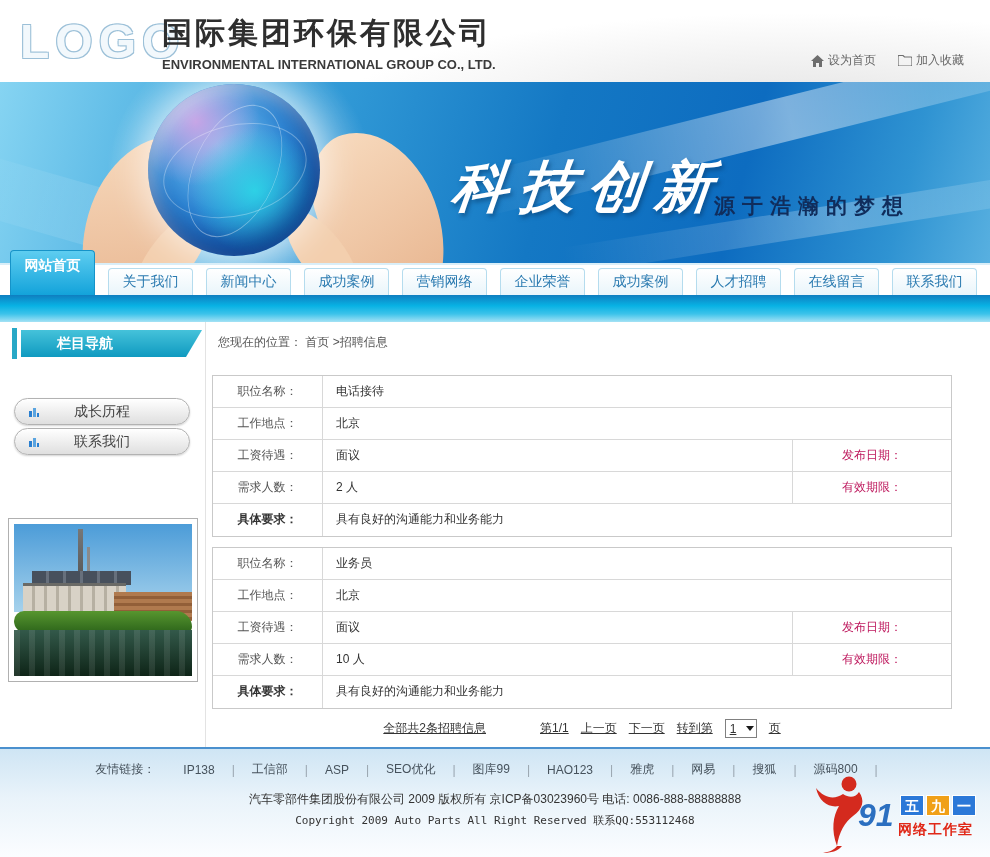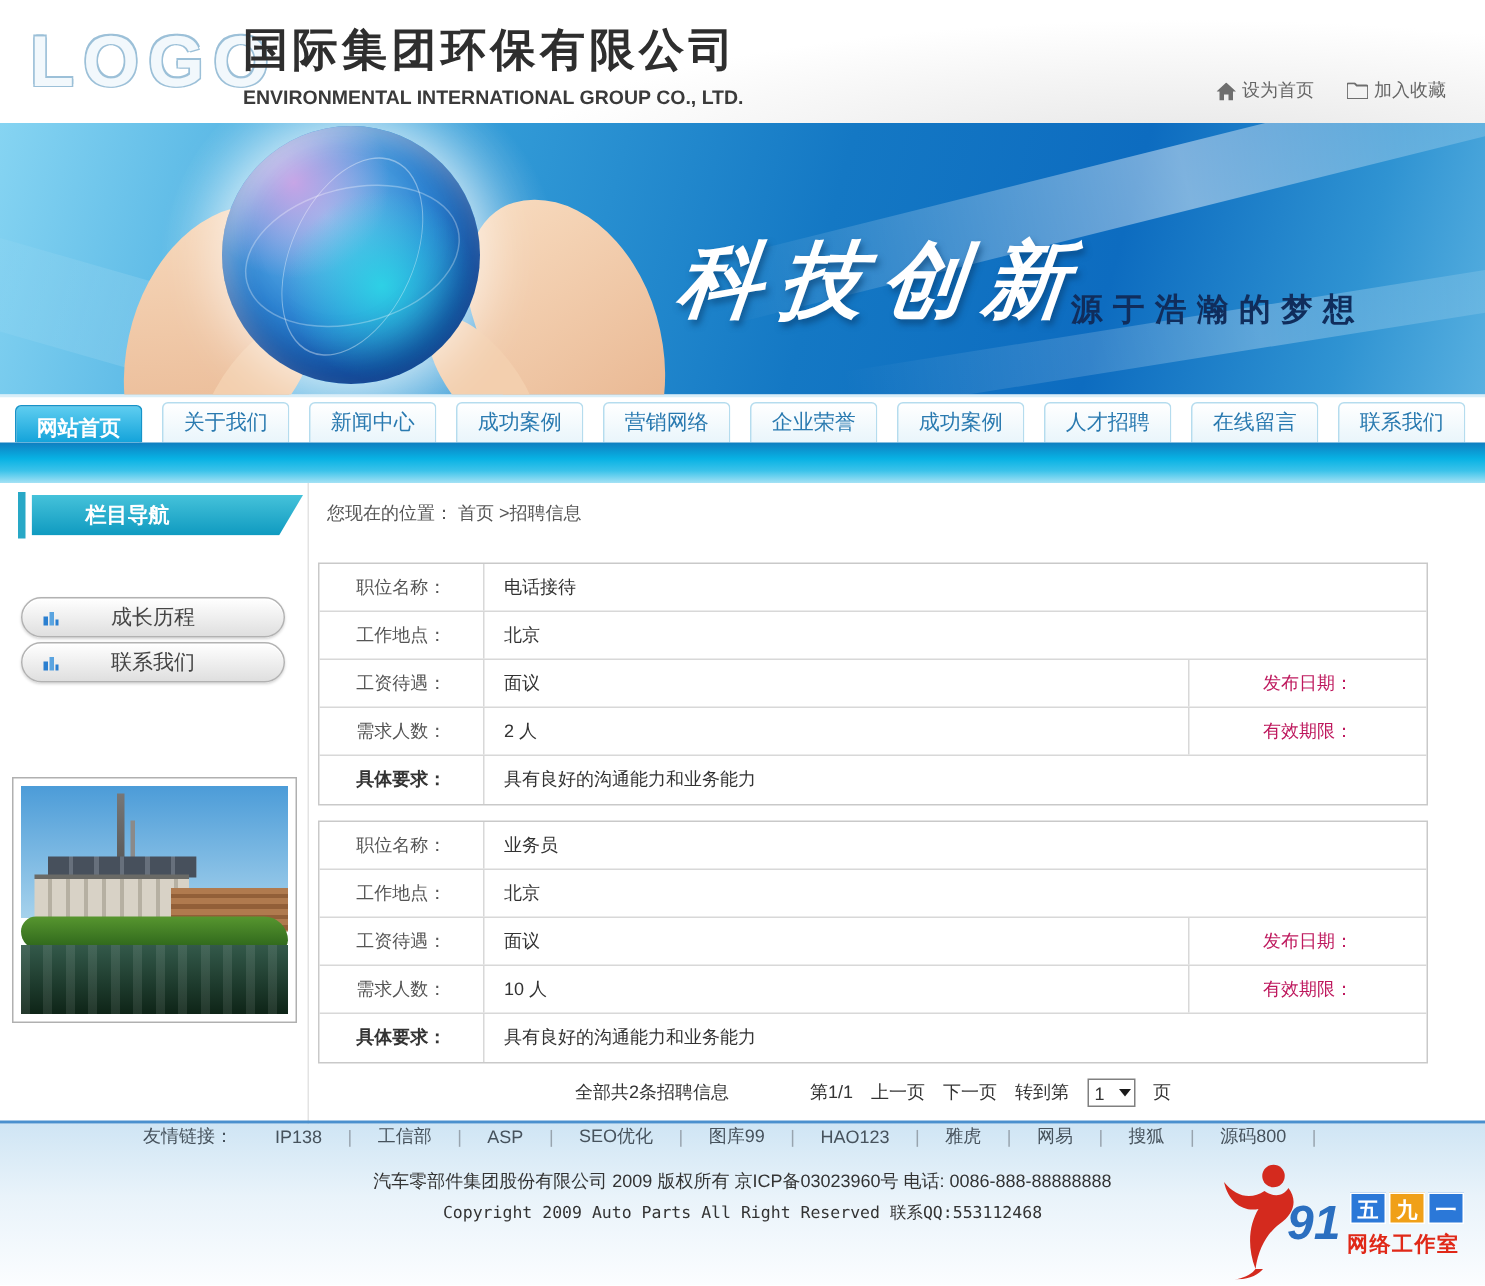--- a/index.html
+++ b/index.html
@@ -52,21 +52,21 @@
            letter-spacing:7px; white-space:nowrap; }
 
   
   .tabs { position:absolute; left:0; top:265px; width:990px; height:30px; display:flex; gap:13px;
           padding-left:10px; align-items:flex-end; background:#fff; }
   .tab { display:block; width:85px; height:27px; line-height:25px; text-align:center; font-size:14px;
          color:#2a7ab0; text-decoration:none; cursor:pointer;
          background:linear-gradient(#ffffff,#e9f5fb); border:1px solid #b5dcee; border-bottom:none;
          border-radius:4px 4px 0 0; }
   .tab.active { background:linear-gradient(#5ecdf0,#13a3da); color:#fff; font-weight:bold;
-         border-color:#1693c8; height:25px; line-height:28px; }
+         border-color:#1693c8; height:45px; line-height:28px; }
   .subbar { position:absolute; left:0; top:295px; width:990px; height:27px;
          background:linear-gradient(180deg,#0f7ec0 0%,#08b2e4 40%,#3cc3ea 70%,#a5e2f5 100%); }
 
   
   .content { position:absolute; left:0; top:322px; width:990px; height:425px; background:#fff; }
   .sidebar { position:absolute; left:0; top:0; width:205px; height:425px; }
   .main { position:absolute; left:205px; top:0; width:785px; height:495px; border-left:1px solid #e3e3e3; }
 
   .side-head-wrap { position:absolute; left:12px; top:8px; width:190px; height:27px; }
   .side-stripe { position:absolute; left:0; top:-2px; width:5px; height:31px; background:#28a8c6; }
@@ -106,32 +106,32 @@
   .jobtable.second { margin-top:10px; }
   .jrow { display:flex; height:32px; line-height:31px; border-bottom:1px solid #d8d8d8; }
   .jrow:last-child { border-bottom:none; }
   .jlabel { width:110px; text-align:center; color:#555; border-right:1px solid #d8d8d8; flex:none; }
   .jlabel.bold { font-weight:bold; color:#333; }
   .jval { flex:1; padding-left:13px; color:#333; }
   .jval.mid { border-right:1px solid #d8d8d8; }
   .jrlabel { width:158px; text-align:center; color:#be185d; flex:none; }
 
   .pagination { margin:10px 0 0 6px; width:740px; display:flex; justify-content:center; align-items:center;
-         gap:12px; font-size:12px; color:#333; }
+         gap:12px; font-size:12px; color:#333;text-decoration:underline; }
   .pg-summary { margin-right:42px; }
   .pglink { color:#333; text-decoration:none; cursor:pointer; }
   .pageselect { display:inline-flex; align-items:center; justify-content:space-between; width:32px; height:19px;
          border:1px solid #808080; background:#fff; padding:0 2px 0 4px; cursor:pointer; }
   .caret { width:0; height:0; border-left:4px solid transparent; border-right:4px solid transparent;
          border-top:5px solid #1a1a1a; }
 
   
   .footer { position:absolute; left:0; top:747px; width:990px; height:110px; border-top:2px solid #4a90ce;
          background:linear-gradient(180deg,#cfe5f4 0%,#e9f3fa 45%,#fbfdff 100%); }
-  .flinks { display:flex; justify-content:center; align-items:center; 
+  .flinks { display:flex; justify-content:center; align-items:center; padding-top:12px;
          font-size:12px; color:#46525c; }
   .flabel { margin-right:28px; }
   .flink { color:#46525c; text-decoration:none; cursor:pointer; }
   .fsep { color:#98a4ae; margin:0 17px; }
   .copy { text-align:center; font-size:12px; color:#333; }
   .copy1 { margin-top:13px; }
   .copy2 { margin-top:5px; font-family:"DejaVu Sans Mono",monospace; font-size:11px; }
 
   .studio { position:absolute; right:6px; bottom:2px; width:176px; height:80px; }
   .figure { position:absolute; left:6px; top:0; }

